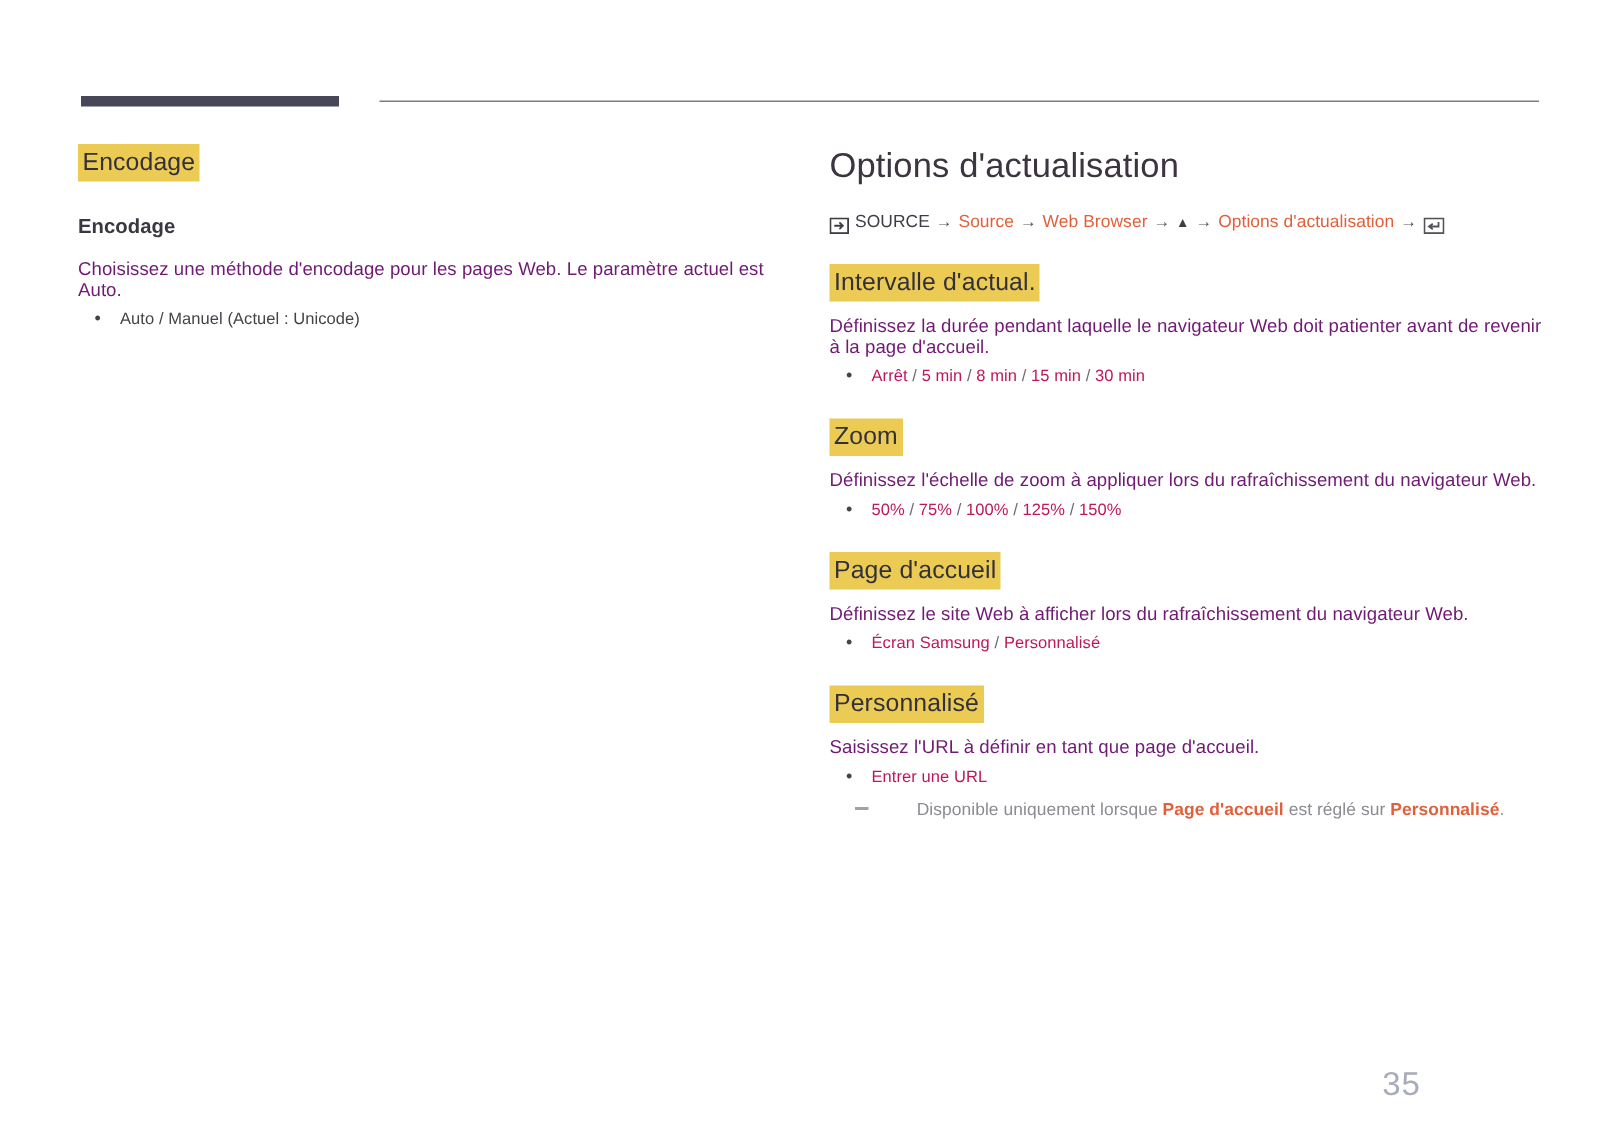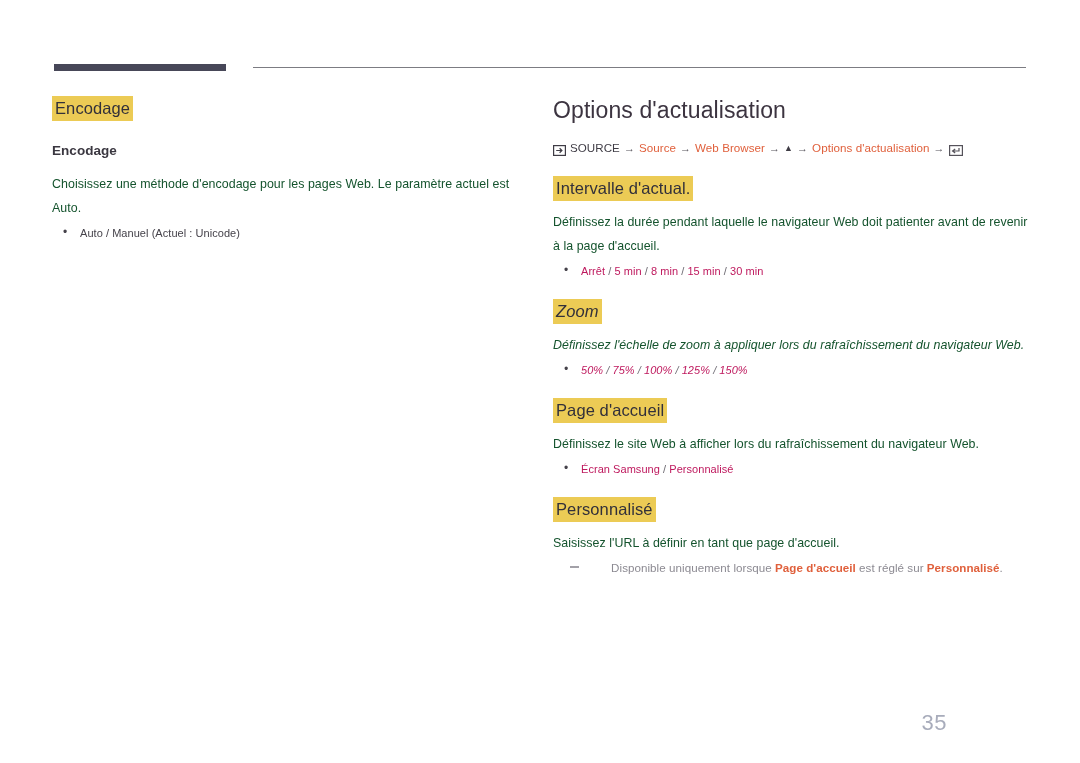--- a/index.html
+++ b/index.html
@@ -79,22 +79,22 @@
   .subhead {
     font-size: 13.5px;
     line-height: 18px;
     color: #3a3740;
     font-weight: 700;
     margin: 21px 0 12px 0;
     letter-spacing: 0.05px;
   }
   .body-text {
     font-size: 12.4px;
-    line-height: 24px;
-    color: #14532d;
+    line-height: 14px;
+    color: #701a75;
     margin: 9px 0 4px 0;
     letter-spacing: 0.05px;
   }
 
   
   ul.opts {
     list-style: none;
     margin: 3px 0 0 0;
     padding: 0;
   }
@@ -235,21 +235,21 @@
           <span class="sep">/</span>
           <span class="opt">8 min</span>
           <span class="sep">/</span>
           <span class="opt">15 min</span>
           <span class="sep">/</span>
           <span class="opt">30 min</span>
         </li>
       </ul>
     </div>
 
-    <div class="section" style="margin-top:19px;font-style:italic;">
+    <div class="section" style="margin-top:19px;">
       <span class="hl-heading">Zoom</span>
       <p class="body-text">Définissez l'échelle de zoom à appliquer lors du rafraîchissement du navigateur Web.</p>
       <ul class="opts">
         <li>
           <span class="opt">50%</span>
           <span class="sep">/</span>
           <span class="opt">75%</span>
           <span class="sep">/</span>
           <span class="opt">100%</span>
           <span class="sep">/</span>
@@ -268,20 +268,25 @@
           <span class="opt">Écran Samsung</span>
           <span class="sep">/</span>
           <span class="opt">Personnalisé</span>
         </li>
       </ul>
     </div>
 
     <div class="section" style="margin-top:19px;">
       <span class="hl-heading">Personnalisé</span>
       <p class="body-text">Saisissez l'URL à définir en tant que page d'accueil.</p>
+      <ul class="opts">
+        <li>
+          <span class="opt">Entrer une URL</span>
+        </li>
+      </ul>
       <p class="note">
         <span>Disponible uniquement lorsque </span><b>Page d'accueil</b><span> est réglé sur </span><b>Personnalisé</b><span>.</span>
       </p>
     </div>
 
   </div>
 
   <div class="page-number">35</div>
 </div>
 

